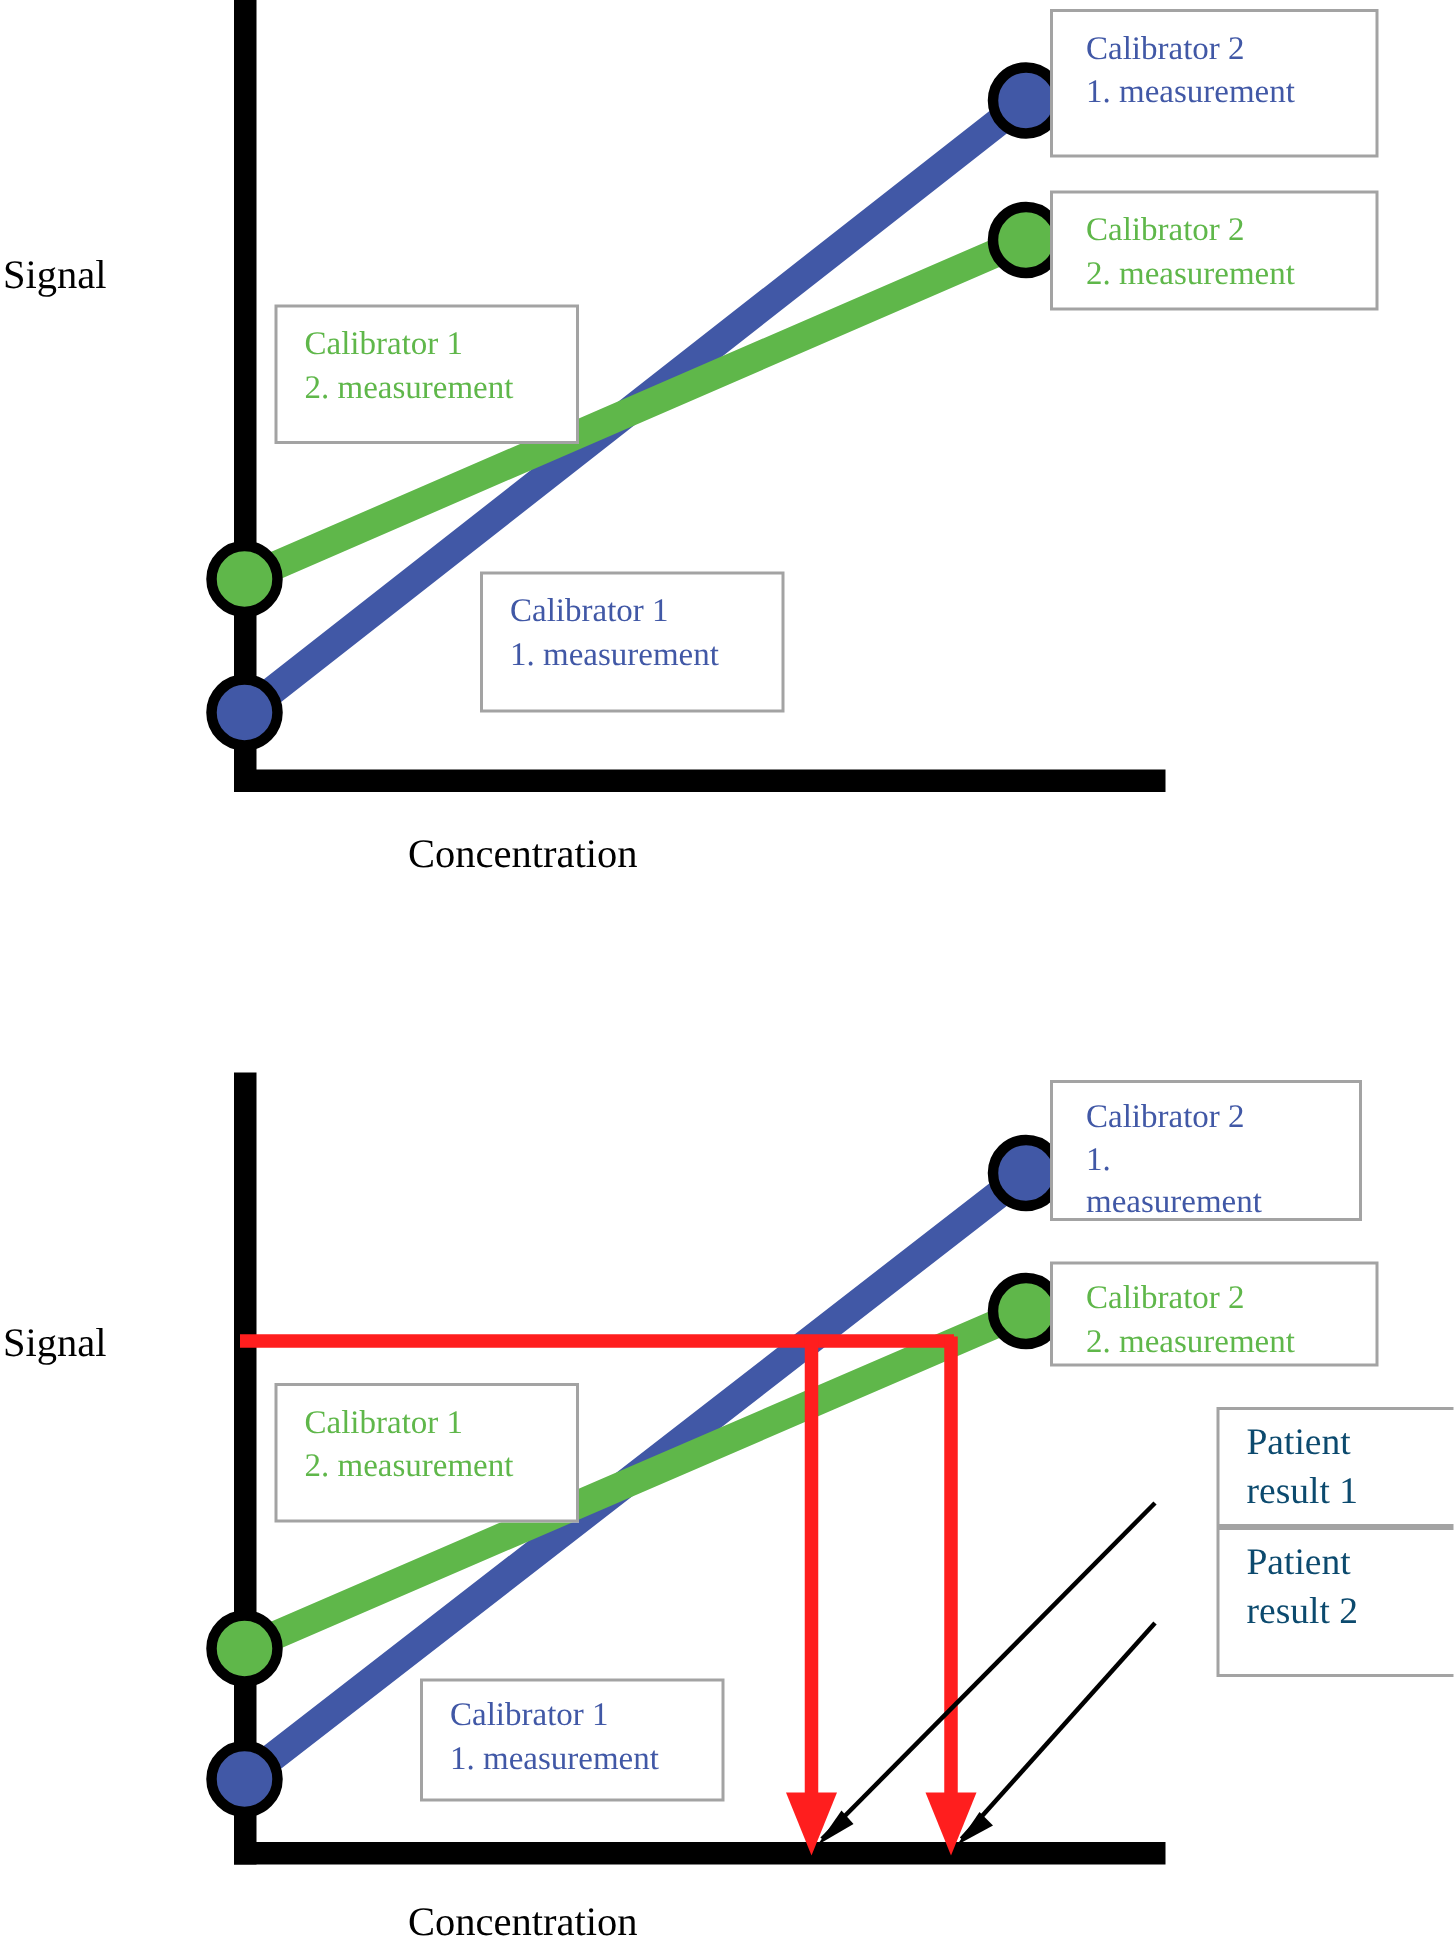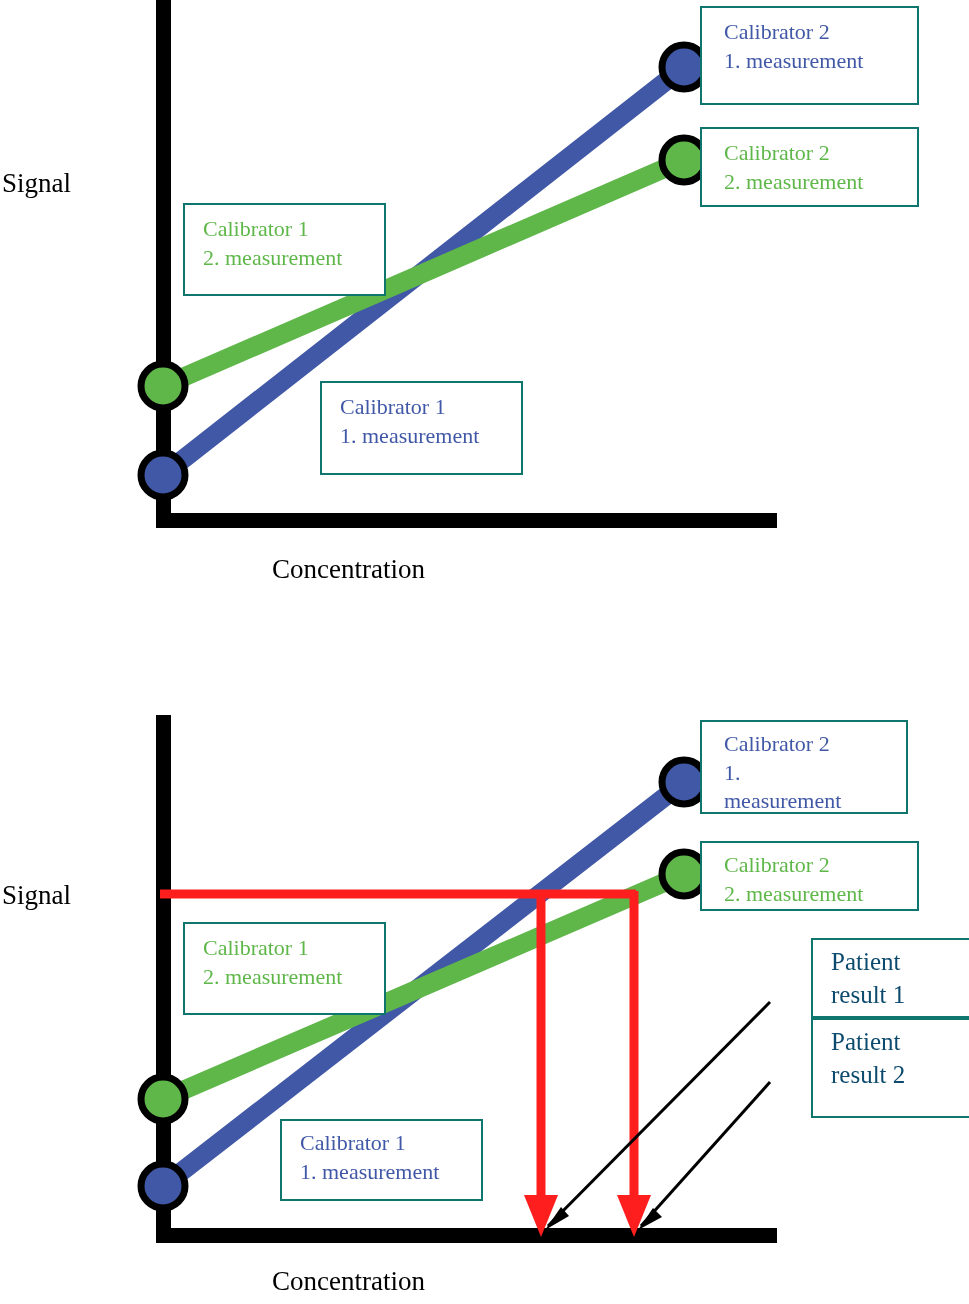--- a/index.html
+++ b/index.html
@@ -31,21 +31,21 @@
     position: absolute;
     font-family: "Liberation Serif", "DejaVu Serif", serif;
     font-weight: normal;
     color: #000000;
     white-space: nowrap;
   }
   .callout {
     position: absolute;
     box-sizing: border-box;
     background: #ffffff;
-    border: 2px solid #0f766e;
+    border: 2px solid #a3a3a3;
     font-family: "Liberation Serif", "DejaVu Serif", serif;
     line-height: 1.30;
     white-space: pre-line;
     overflow: hidden;
   }
   .c-blue  { color: #4158a6; }
   .c-green { color: #5fb74a; }
   .c-red   { color: #0c4a6e; margin-left: 40px; }
 </style>
 </head>

